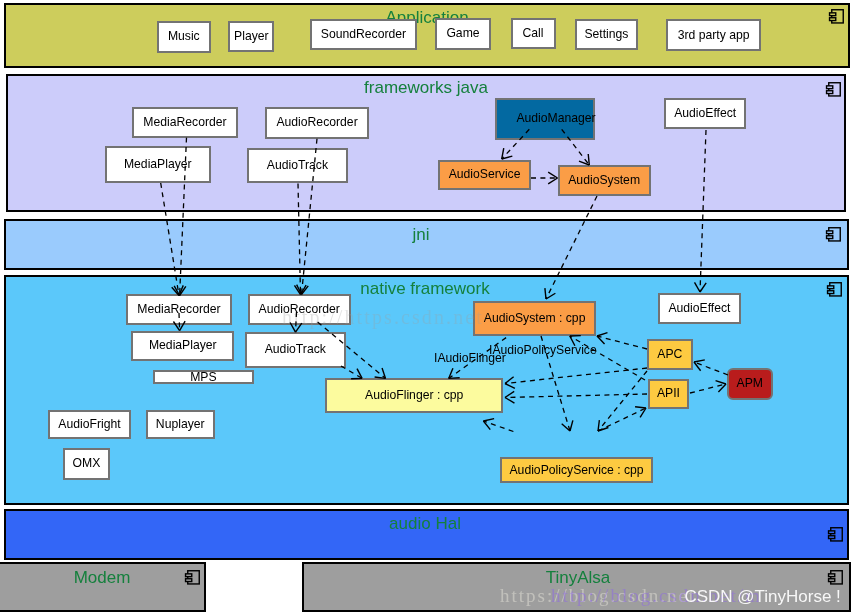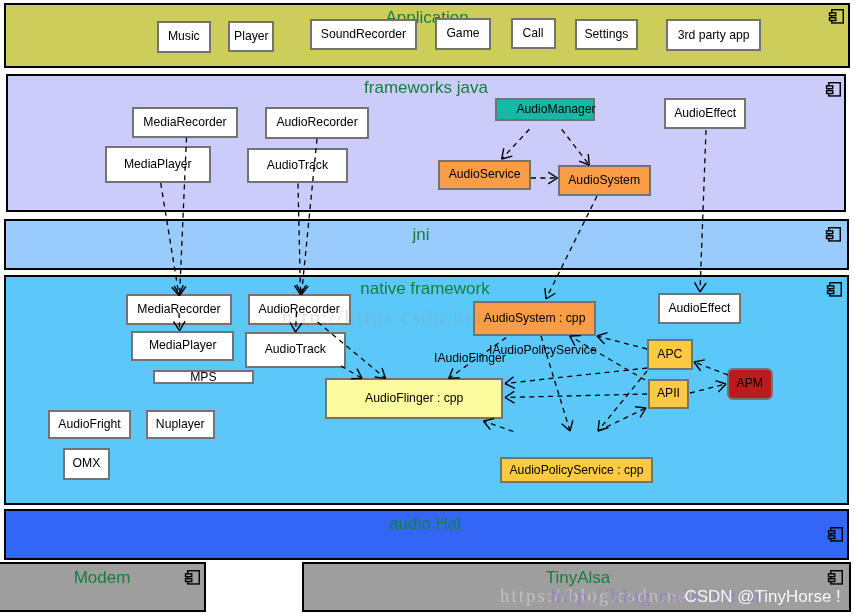--- a/index.html
+++ b/index.html
@@ -102,21 +102,21 @@
       </div>
       <div class="node" style="left: 105px; top: 146.3px; width: 105.6px; height: 36.7px; background: rgb(255, 255, 255);">
         <span>MediaPlayer</span>
       </div>
       <div class="node" style="left: 264.9px; top: 106.8px; width: 104.3px; height: 31.9px; background: rgb(255, 255, 255);">
         <span>AudioRecorder</span>
       </div>
       <div class="node" style="left: 246.9px; top: 147.7px; width: 101.1px; height: 35.7px; background: rgb(255, 255, 255);">
         <span>AudioTrack</span>
       </div>
-      <div class="node" style="left: 494.8px; top: 97.9px; width: 100.5px; height: 23px; background: #14b8a6; padding-left: 22px;">
+      <div class="node" style="left: 494.8px; top: 97.9px; width: 100.5px; height: 42px; background: #0369a1; padding-left: 22px;">
         <span>AudioManager</span>
       </div>
       <div class="node" style="left: 438.4px; top: 159.6px; width: 92.4px; height: 30.7px; background: rgb(251, 157, 70);">
         <span>AudioService</span>
       </div>
       <div class="node" style="left: 557.5px; top: 165.1px; width: 93.3px; height: 31.3px; background: rgb(251, 157, 70);">
         <span>AudioSystem</span>
       </div>
       <div class="node" style="left: 664.1px; top: 97.9px; width: 82.2px; height: 31.6px; background: rgb(255, 255, 255);">
         <span>AudioEffect</span>
@@ -144,21 +144,21 @@
       </div>
       <div class="node" style="left: 245px; top: 332.1px; width: 100.6px; height: 35.5px; background: rgb(255, 255, 255);">
         <span>AudioTrack</span>
       </div>
       <div class="node" style="left: 473.2px; top: 300.7px; width: 122.9px; height: 35px; background: rgb(251, 157, 70);">
         <span>AudioSystem : cpp</span>
       </div>
       <div class="node" style="left: 658.2px; top: 293.3px; width: 82.5px; height: 30.8px; background: rgb(255, 255, 255);">
         <span>AudioEffect</span>
       </div>
-      <div class="node" style="left: 325.3px; top: 378.4px; width: 177.8px; height: 41px; background: rgb(252, 251, 158);">
+      <div class="node" style="left: 325.3px; top: 378.4px; width: 177.8px; height: 35px; background: rgb(252, 251, 158);">
         <span>AudioFlinger : cpp</span>
       </div>
       <div class="node" style="left: 499.6px; top: 433px; width: 153.9px; height: 26px; background: rgb(253, 202, 65); margin-top: 24px;">
         <span>AudioPolicyService : cpp</span>
       </div>
       <div class="node" style="left: 646.9px; top: 339.4px; width: 45.9px; height: 30.8px; background: rgb(253, 202, 65);">
         <span>APC</span>
       </div>
       <div class="node" style="left: 647.7px; top: 378.9px; width: 41.5px; height: 29.9px; background: rgb(253, 202, 65);">
         <span>APII</span>

